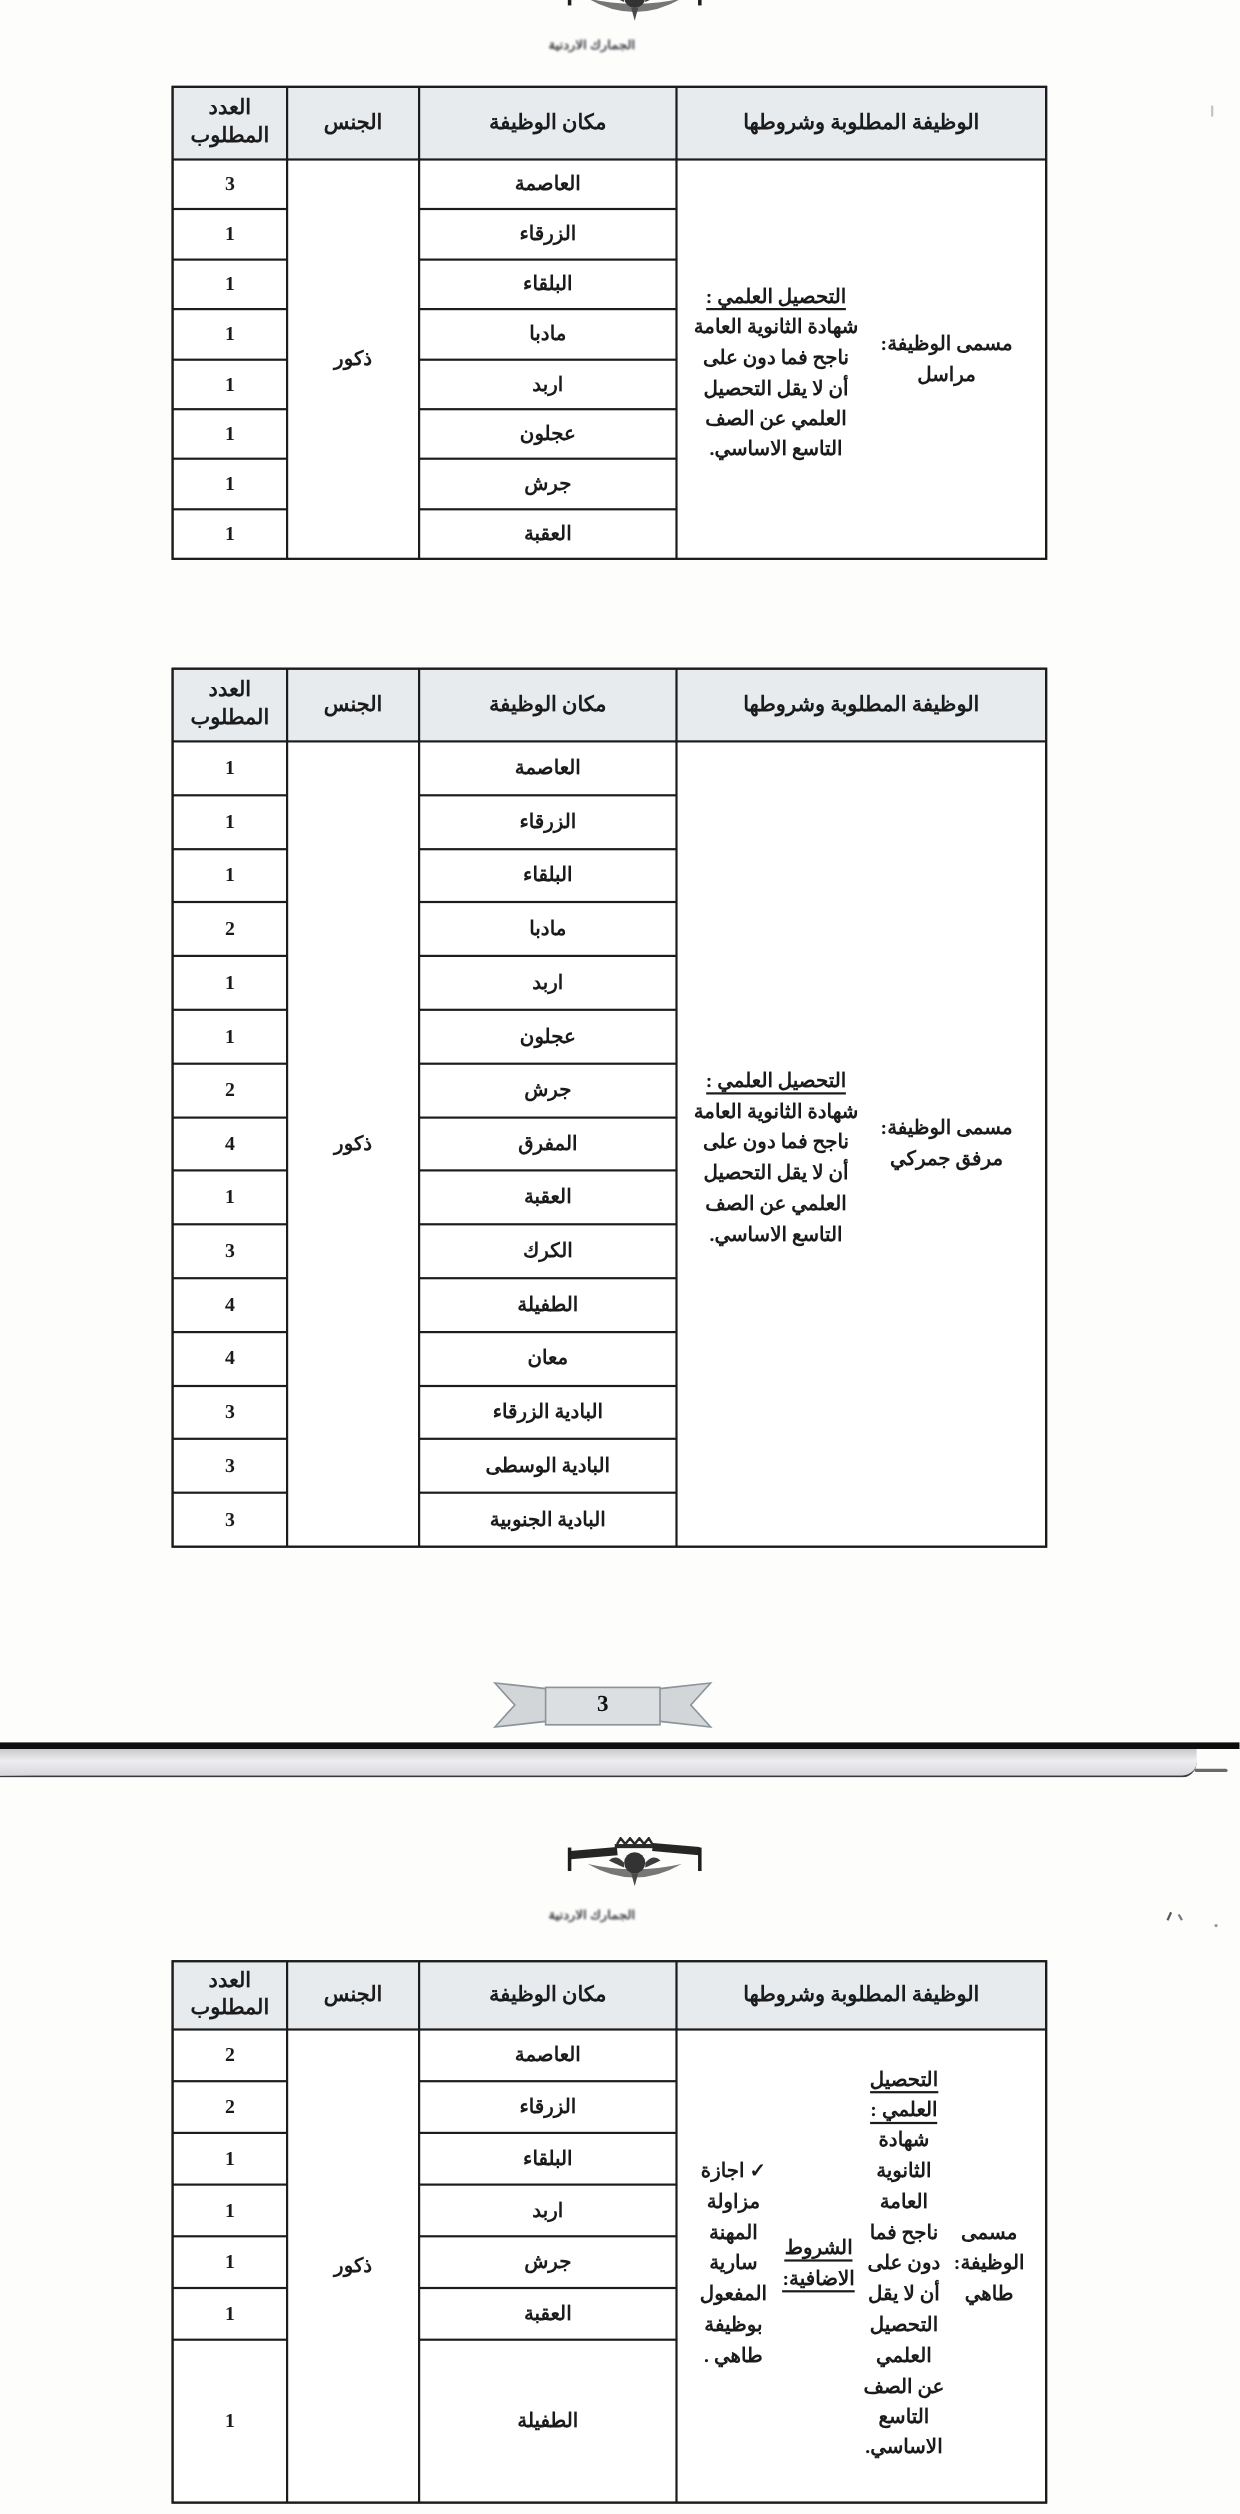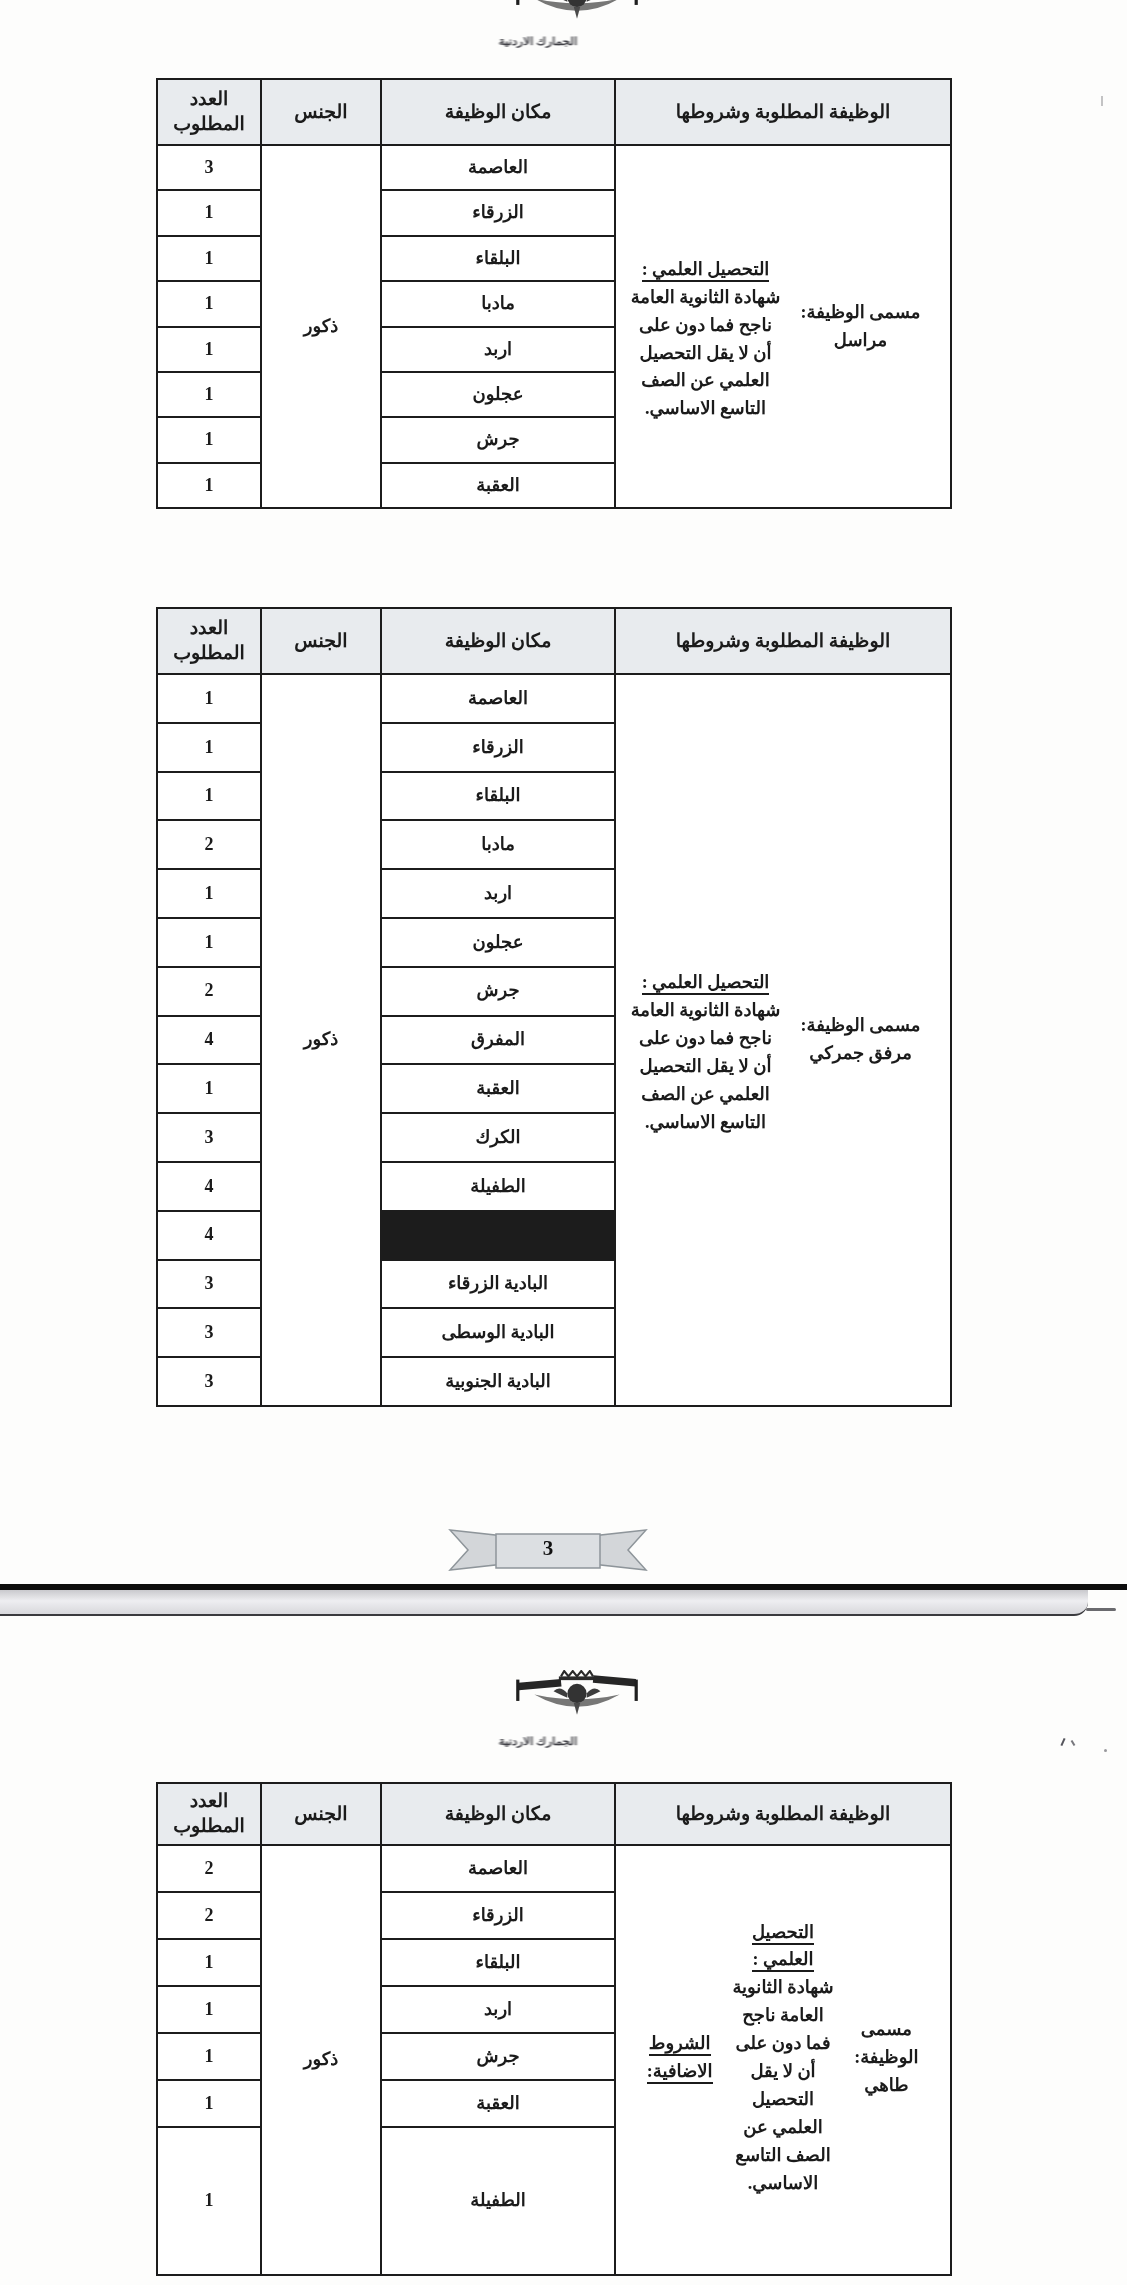--- a/index.html
+++ b/index.html
@@ -114,20 +114,21 @@
     <div class="cell loc" style="grid-area: 3 / 2;">الزرقاء</div>
     <div class="cell loc" style="grid-area: 4 / 2;">البلقاء</div>
     <div class="cell loc" style="grid-area: 5 / 2;">مادبا</div>
     <div class="cell loc" style="grid-area: 6 / 2;">اربد</div>
     <div class="cell loc" style="grid-area: 7 / 2;">عجلون</div>
     <div class="cell loc" style="grid-area: 8 / 2;">جرش</div>
     <div class="cell loc" style="grid-area: 9 / 2;">المفرق</div>
     <div class="cell loc" style="grid-area: 10 / 2;">العقبة</div>
     <div class="cell loc" style="grid-area: 11 / 2;">الكرك</div>
     <div class="cell loc" style="grid-area: 12 / 2;">الطفيلة</div>
+    <div class="cell loc" style="grid-area: 13 / 2;">معان</div>
     <div class="cell loc" style="grid-area: 14 / 2;">البادية الزرقاء</div>
     <div class="cell loc" style="grid-area: 15 / 2; text-align: right;">البادية الوسطى</div>
     <div class="cell loc" style="grid-area: 16 / 2;">البادية الجنوبية</div>
     <div class="cell gender" style="grid-area: 2 / 3 / span 15;">ذكور</div>
     <div class="cell count" style="grid-area: 2 / 4;">1</div>
     <div class="cell count" style="grid-area: 3 / 4;">1</div>
     <div class="cell count" style="grid-area: 4 / 4;">1</div>
     <div class="cell count" style="grid-area: 5 / 4;">2</div>
     <div class="cell count" style="grid-area: 6 / 4;">1</div>
     <div class="cell count" style="grid-area: 7 / 4;">1</div>
@@ -176,20 +177,21 @@
 
 <div class="jobtable" id="t2" style="top: 1782px; grid-template-columns: 334px 232px 118px 102px; grid-template-rows: 60px repeat(6, 45px) 146px;">
     <div class="cell hdr" style="grid-area: 1 / 1;">الوظيفة المطلوبة وشروطها</div>
     <div class="cell hdr" style="grid-area: 1 / 2;">مكان الوظيفة</div>
     <div class="cell hdr" style="grid-area: 1 / 3;">الجنس</div>
     <div class="cell hdr" style="grid-area: 1 / 4;">العدد المطلوب</div>
     <div class="cell job top" style="grid-area: 2 / 1 / span 7;">
       <div class="job-block">مسمى الوظيفة:<br>طاهي</div>
       <div class="job-block"><span class="u">التحصيل العلمي :</span><br>شهادة الثانوية العامة ناجح فما دون على أن لا يقل التحصيل العلمي عن الصف التاسع الاساسي.</div>
       <div class="job-block"><span class="u">الشروط الاضافية:</span></div>
+      <div class="chk-item">✓ اجازة مزاولة المهنة سارية المفعول بوظيفة طاهي .</div>
     </div>
     <div class="cell loc" style="grid-area: 2 / 2;">العاصمة</div>
     <div class="cell loc" style="grid-area: 3 / 2;">الزرقاء</div>
     <div class="cell loc" style="grid-area: 4 / 2;">البلقاء</div>
     <div class="cell loc" style="grid-area: 5 / 2;">اربد</div>
     <div class="cell loc" style="grid-area: 6 / 2;">جرش</div>
     <div class="cell loc" style="grid-area: 7 / 2;">العقبة</div>
     <div class="cell loc" style="grid-area: 8 / 2;">الطفيلة</div>
     <div class="cell gender" style="grid-area: 2 / 3 / span 7;">ذكور</div>
     <div class="cell count" style="grid-area: 2 / 4;">2</div>

